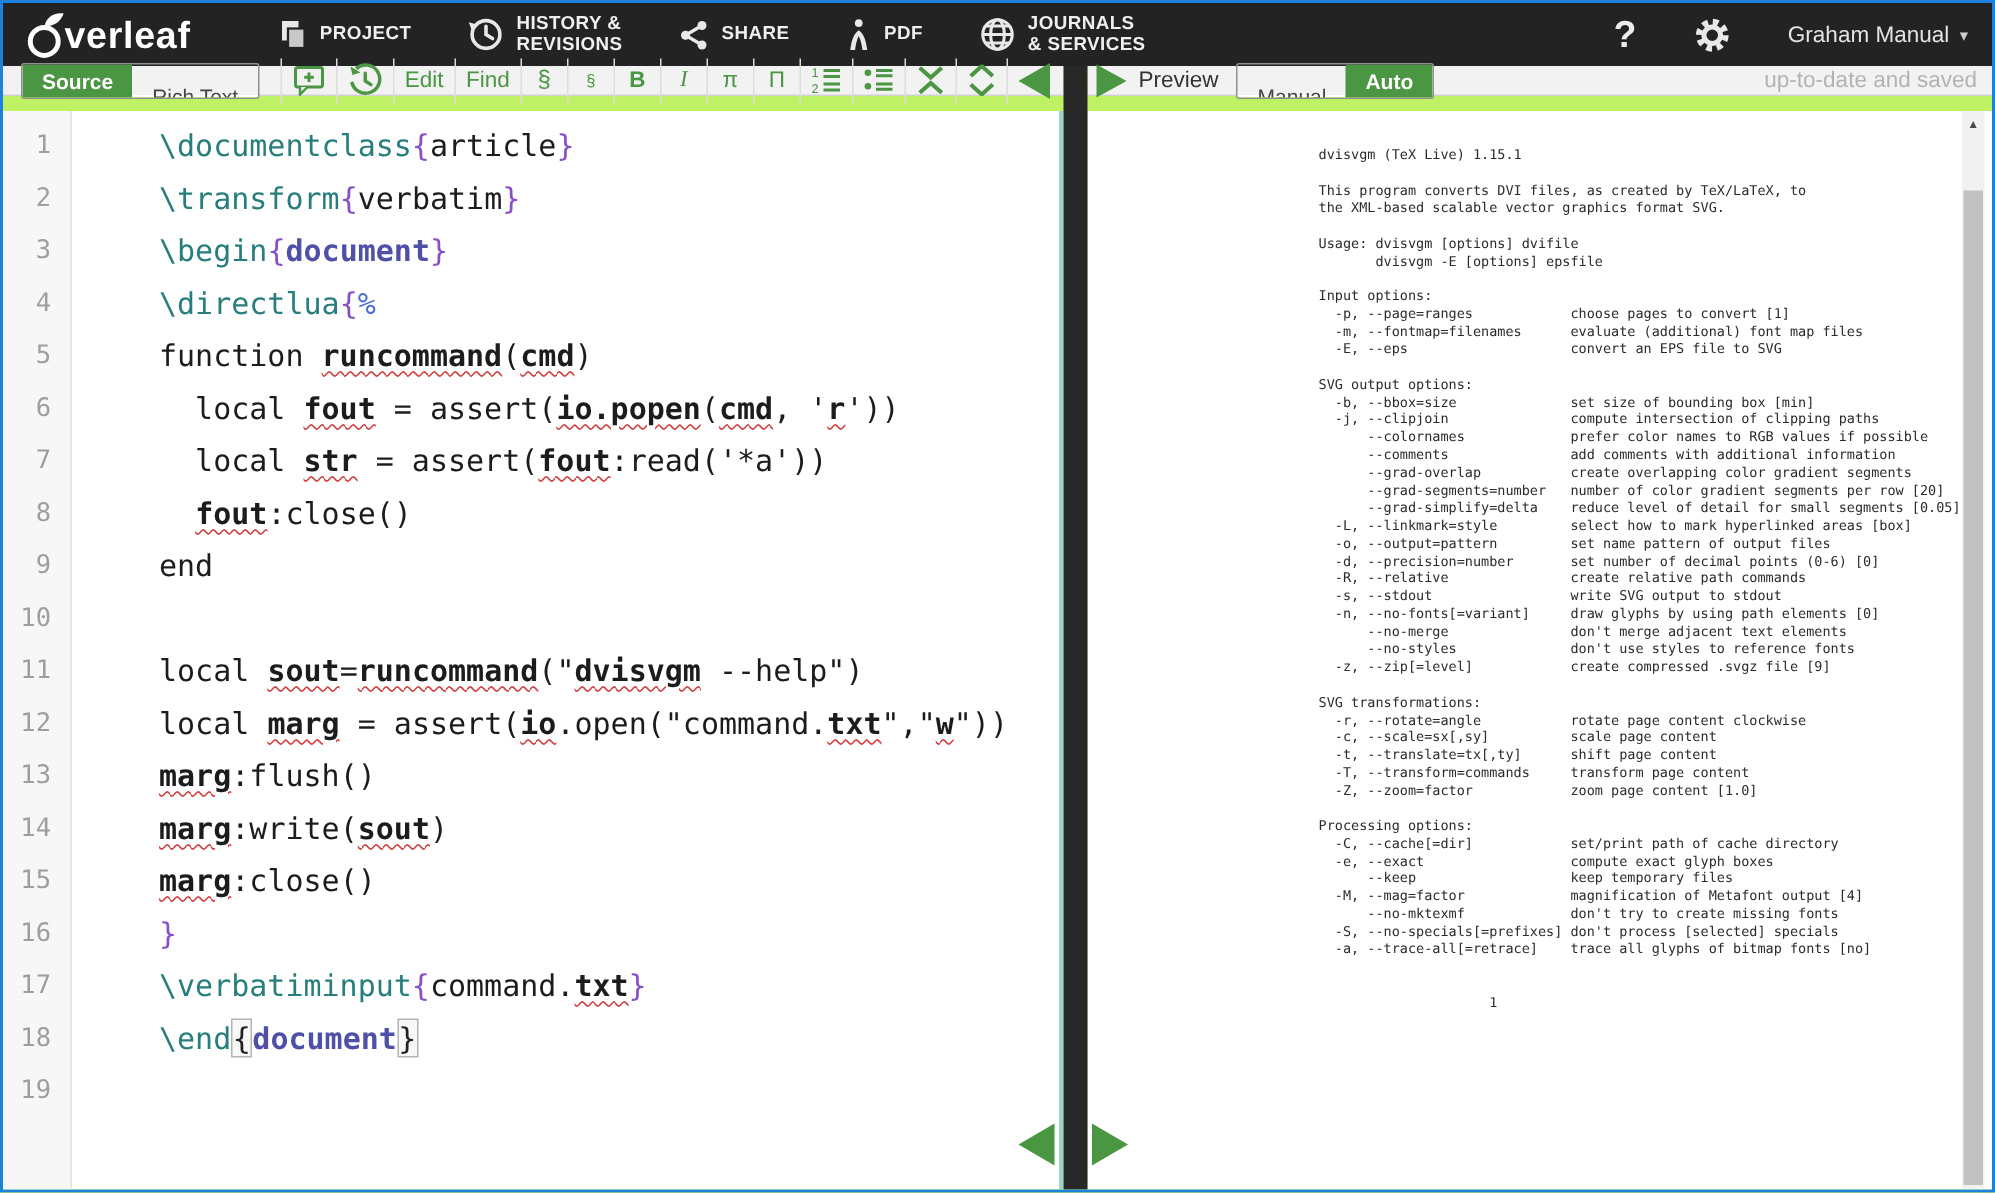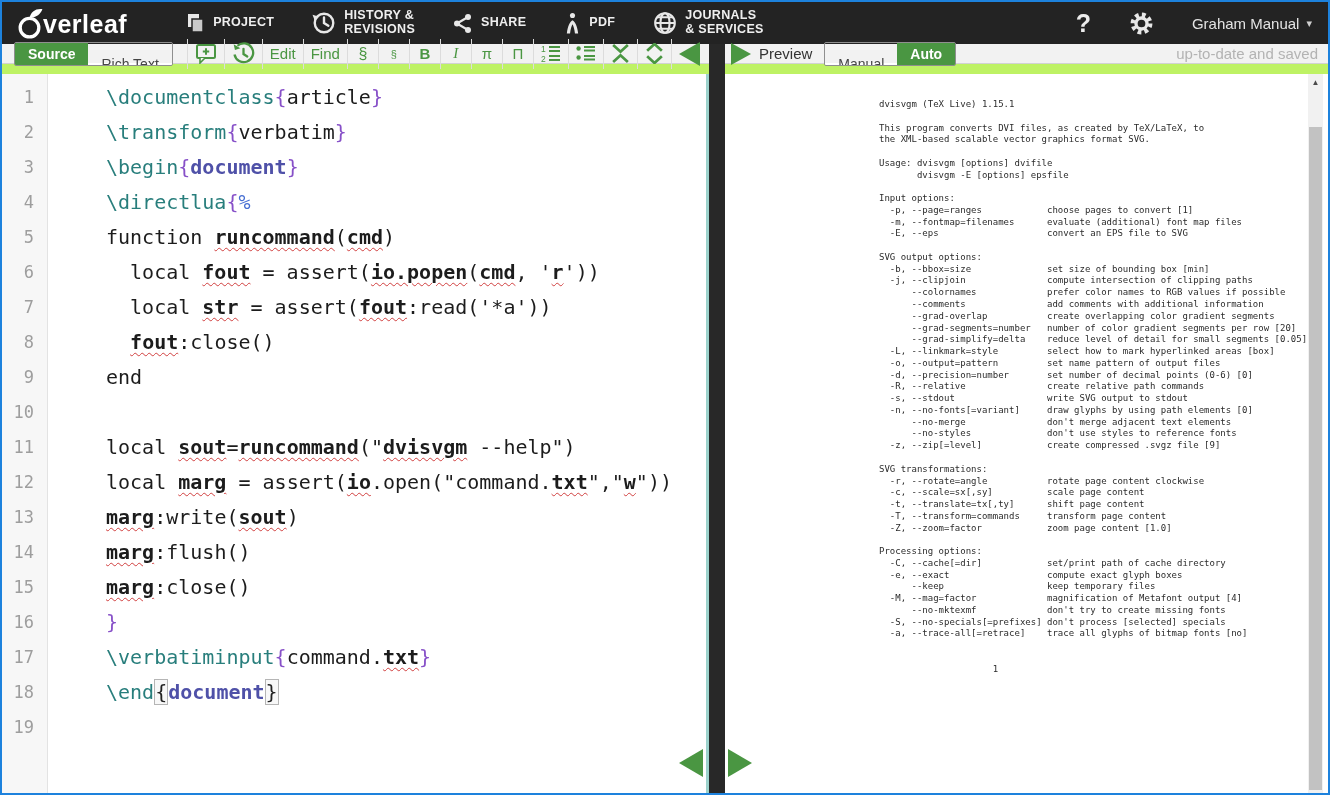--- a/index.html
+++ b/index.html
@@ -247,22 +247,22 @@
         <div class="cl"><span class="tok-cmd">\begin</span><span class="tok-brace">{</span><span class="tok-kw">document</span><span class="tok-brace">}</span></div>
         <div class="cl"><span class="tok-cmd">\directlua</span><span class="tok-brace">{</span><span class="tok-cmt">%</span></div>
         <div class="cl"><span class="tok-plain">function </span><span class="tok-sp">runcommand</span><span class="tok-plain">(</span><span class="tok-sp">cmd</span><span class="tok-plain">)</span></div>
         <div class="cl"><span class="tok-plain">  local </span><span class="tok-sp">fout</span><span class="tok-plain"> = assert(</span><span class="tok-sp">io.popen</span><span class="tok-plain">(</span><span class="tok-sp">cmd</span><span class="tok-plain">, '</span><span class="tok-sp">r</span><span class="tok-plain">'))</span></div>
         <div class="cl"><span class="tok-plain">  local </span><span class="tok-sp">str</span><span class="tok-plain"> = assert(</span><span class="tok-sp">fout</span><span class="tok-plain">:read('*a'))</span></div>
         <div class="cl"><span class="tok-plain">  </span><span class="tok-sp">fout</span><span class="tok-plain">:close()</span></div>
         <div class="cl"><span class="tok-plain">end</span></div>
         <div class="cl"></div>
         <div class="cl"><span class="tok-plain">local </span><span class="tok-sp">sout</span><span class="tok-plain">=</span><span class="tok-sp">runcommand</span><span class="tok-plain">("</span><span class="tok-sp">dvisvgm</span><span class="tok-plain"> --help")</span></div>
         <div class="cl"><span class="tok-plain">local </span><span class="tok-sp">marg</span><span class="tok-plain"> = assert(</span><span class="tok-sp">io</span><span class="tok-plain">.open("command.</span><span class="tok-sp">txt</span><span class="tok-plain">","</span><span class="tok-sp">w</span><span class="tok-plain">"))</span></div>
+        <div class="cl"><span class="tok-sp">marg</span><span class="tok-plain">:flush()</span></div>
         <div class="cl"><span class="tok-sp">marg</span><span class="tok-plain">:write(</span><span class="tok-sp">sout</span><span class="tok-plain">)</span></div>
-        <div class="cl"><span class="tok-sp">marg</span><span class="tok-plain">:flush()</span></div>
         <div class="cl"><span class="tok-sp">marg</span><span class="tok-plain">:close()</span></div>
         <div class="cl"><span class="tok-brace">}</span></div>
         <div class="cl"><span class="tok-cmd">\verbatiminput</span><span class="tok-brace">{</span><span class="tok-plain">command.</span><span class="tok-sp">txt</span><span class="tok-brace">}</span></div>
         <div class="cl"><span class="tok-cmd">\end</span><span class="tok-bhl">{</span><span class="tok-kw">document</span><span class="tok-bhl">}</span></div>
       </div>
     <div class="teal-strip"></div>
     <div class="collapse-left"></div>
   </div>
 
   <div class="divider"></div>

